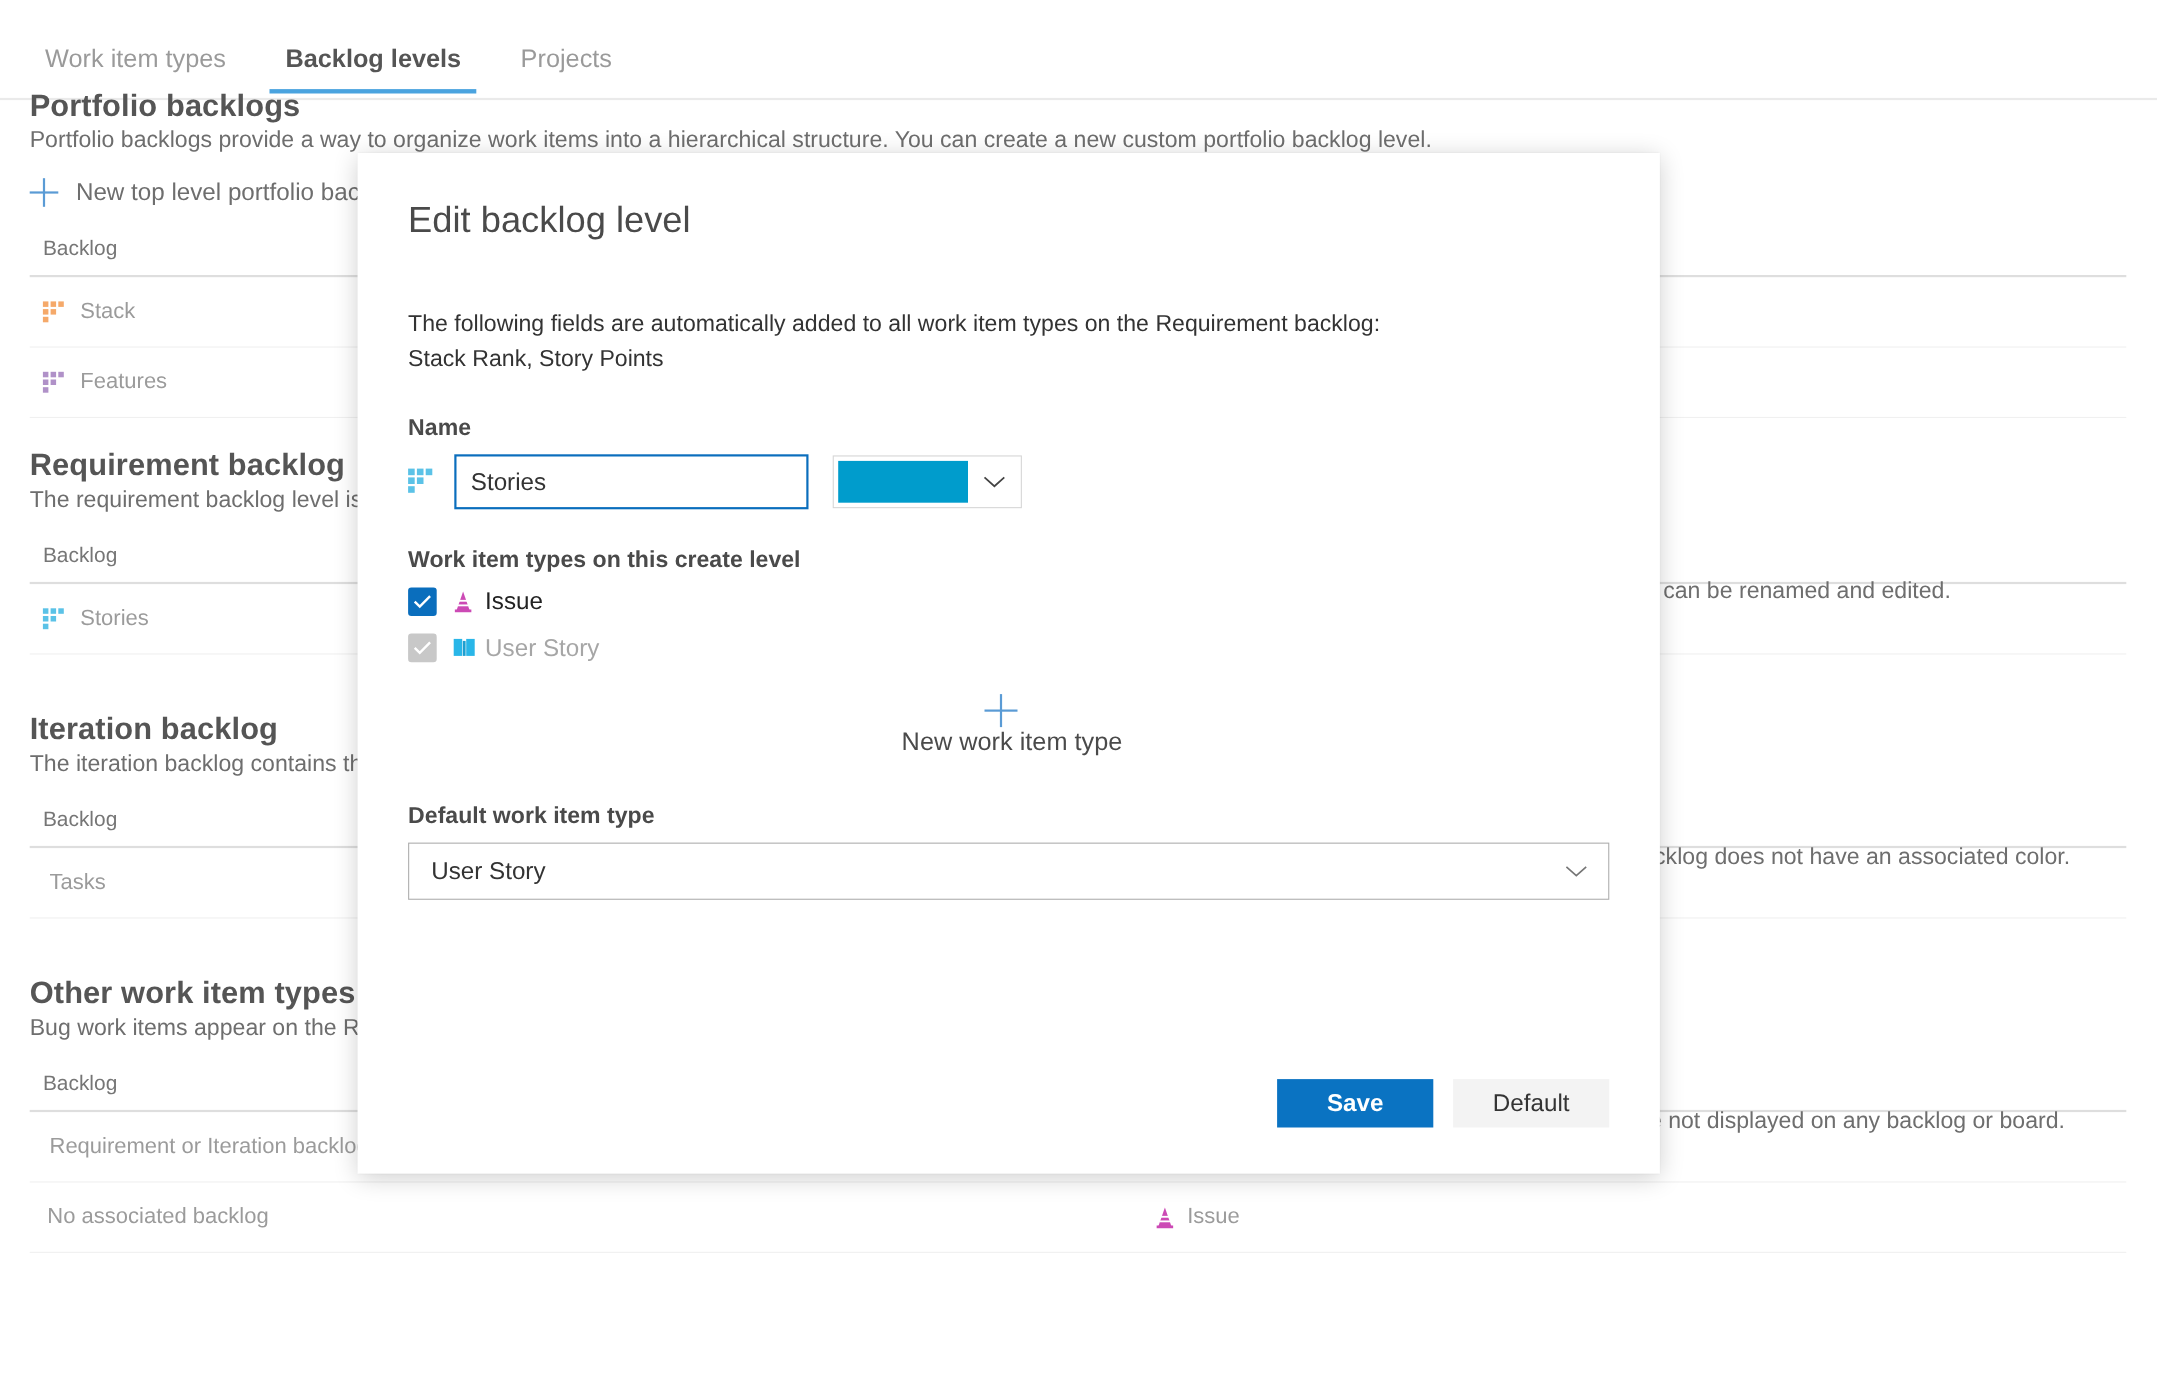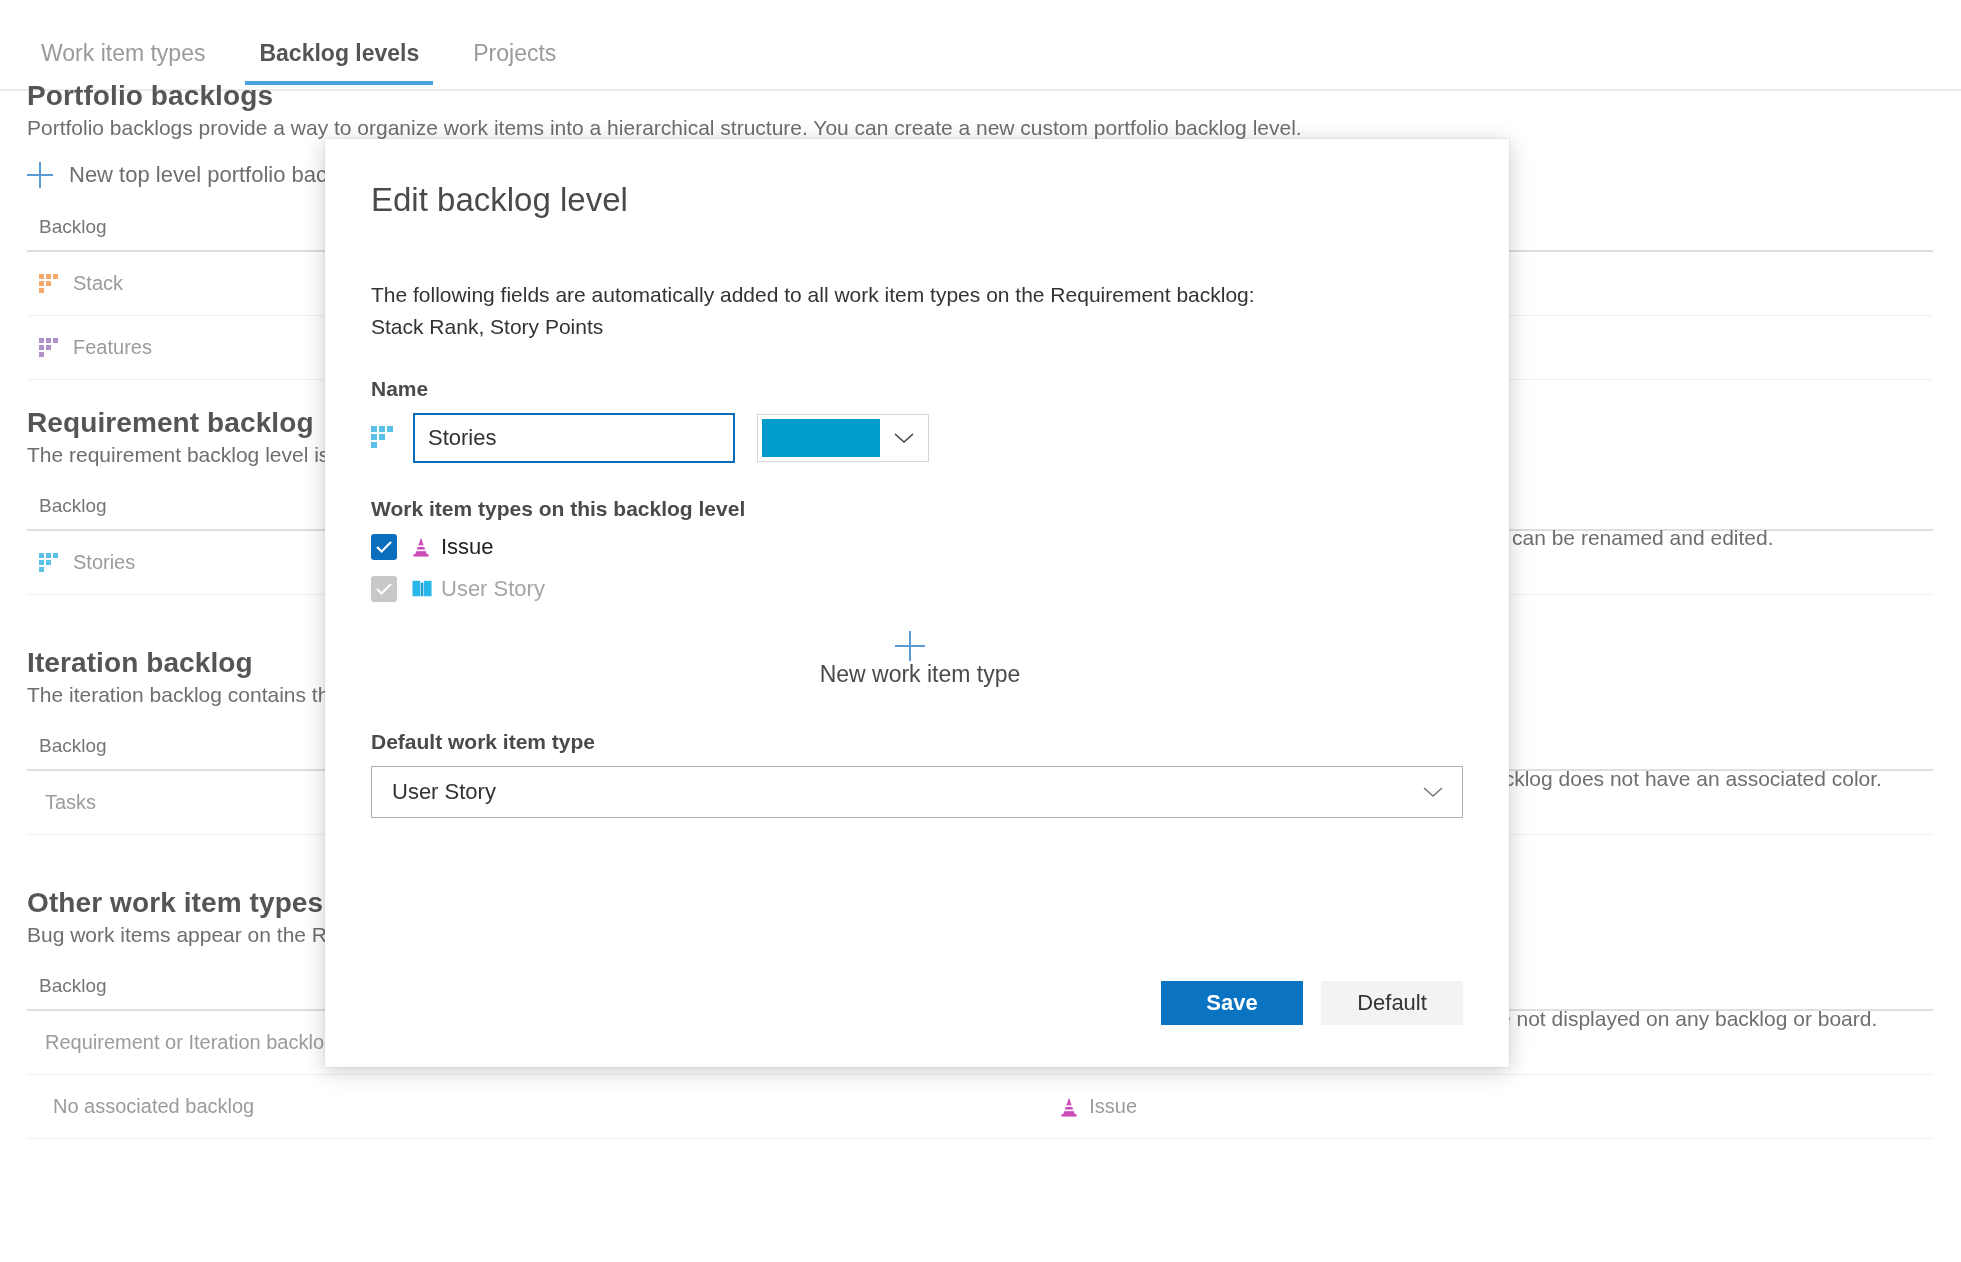--- a/index.html
+++ b/index.html
@@ -284,21 +284,21 @@
             <circle cx="9.2" cy="12" r="1.3" fill="#ffffff"></circle>
             <circle cx="14.8" cy="12" r="1.3" fill="#ffffff"></circle>
             <circle cx="12" cy="16.5" r="1.3" fill="#ffffff"></circle>
             <circle cx="9.2" cy="19" r="1.1" fill="#ffffff"></circle>
             <circle cx="14.8" cy="19" r="1.1" fill="#ffffff"></circle>
           </svg>
           <span>Bug</span>
         </span>
       </div>
       <div class="grid-row">
-        <span style="margin-left:14px">No associated backlog</span>
+        <span style="margin-left:4px">No associated backlog</span>
         <span class="cell-2">
           <svg class="cone-icon" viewBox="0 0 24 26">
             <polygon points="12,2 19,22 5,22" fill="#cc4ab5"></polygon>
             <rect x="3" y="21.5" width="18" height="3" fill="#cc4ab5"></rect>
             <rect x="7.6" y="11" width="8.8" height="2" fill="#ffffff"></rect>
             <rect x="6.4" y="16" width="11.2" height="2" fill="#ffffff"></rect>
           </svg>
           <span>Issue</span>
         </span>
       </div>
@@ -339,21 +339,21 @@
       <div class="color-picker">
         <span class="color-swatch" style="background:#009CCC"></span>
         <span class="color-caret">
           <svg width="22" height="14" viewBox="0 0 22 14">
               <path d="M2 3 L11 11 L20 3" stroke="#444" stroke-width="1.6" fill="none"></path>
             </svg>
         </span>
       </div>
     </div>
 
-    <div class="sub-label">Work item types on this backlog level</div>
+    <div class="sub-label">Work item types on this create level</div>
 
     <div class="check-row">
       <span class="cbox on">
         <svg width="18" height="14" viewBox="0 0 18 14">
             <path d="M2 7 L6.6 11.5 L16 2" stroke="#ffffff" stroke-width="2.2" fill="none"></path>
           </svg>
       </span>
       <svg class="cone-icon" viewBox="0 0 24 26">
         <polygon points="12,2 19,22 5,22" fill="#cc4ab5"></polygon>
         <rect x="3" y="21.5" width="18" height="3" fill="#cc4ab5"></rect>

